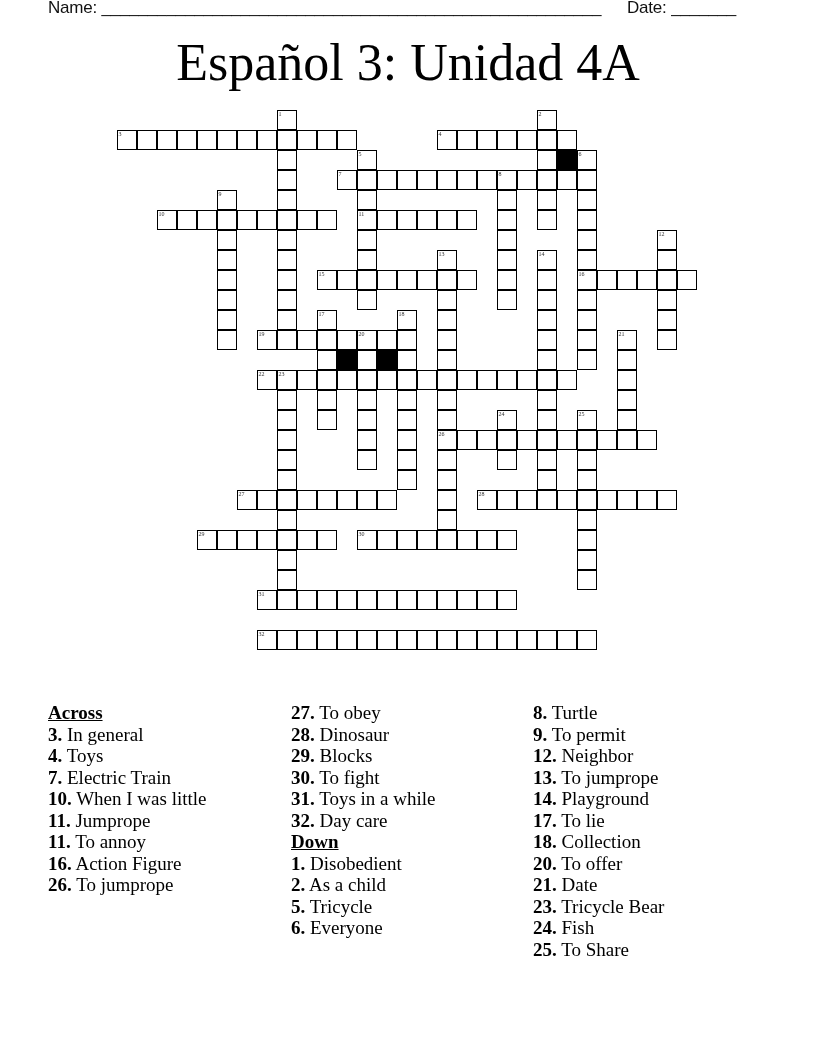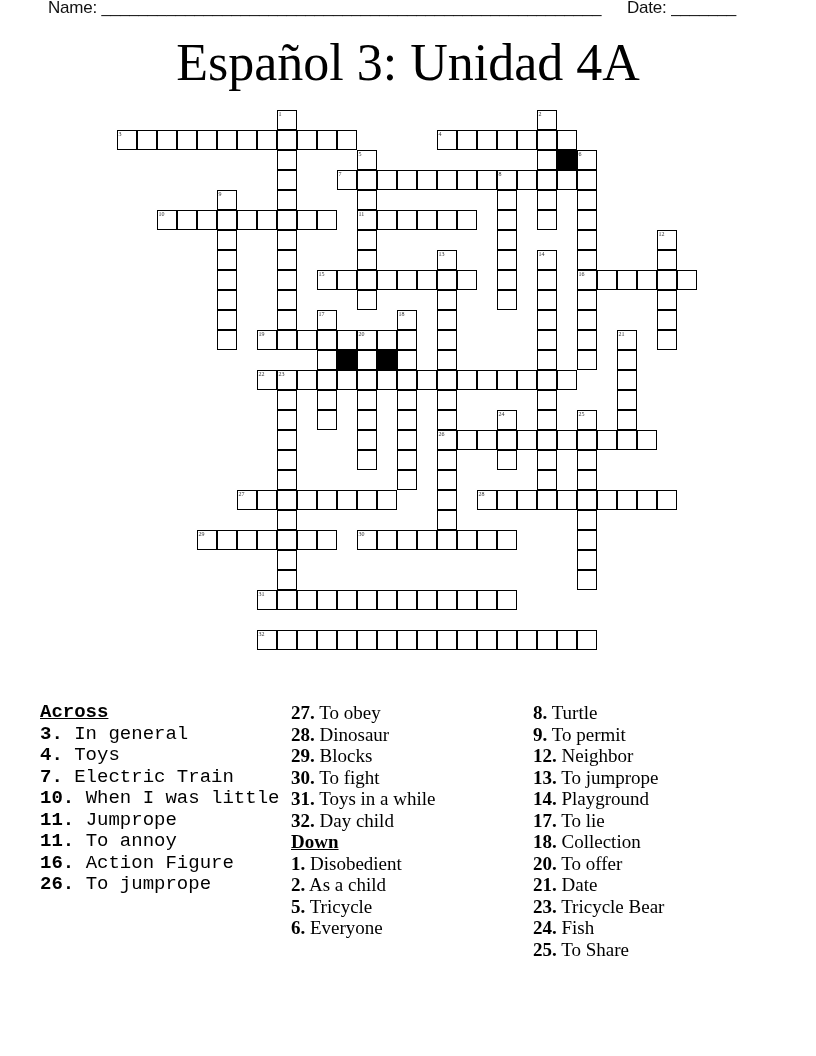--- a/index.html
+++ b/index.html
@@ -9,21 +9,21 @@
   .hdr-date { left:627px; }
   .title { position:absolute; top:32px; left:0; width:816px; text-align:center;
            font-family:"Liberation Serif", serif; font-size:52px; line-height:62px; color:#000; }
   #grid { position:absolute; left:0; top:0; width:816px; height:680px; }
   .cell { position:absolute; width:20px; height:20px; box-sizing:border-box;
           border:1px solid #000; background:#fff; margin-left:-0.5px; margin-top:-0.5px; }
   .cell.black { background:#000; }
   .cell .num { position:absolute; left:1px; top:0px; font-family:"Liberation Serif", serif;
                font-size:6px; line-height:7px; color:#333; }
   .clues { position:absolute; top:702px; font-family:"Liberation Serif", serif; font-size:19px; line-height:21.5px; }
-  .col1 { left:40px;font-family:Liberation Mono, monospace; } .col2 { left:291px; } .col3 { left:533px; }
+  .col1 { left:48px; } .col2 { left:291px; } .col3 { left:533px; }
   .clue-head { font-weight:bold; text-decoration:underline; }
   .clue b { font-weight:bold; }
   .clue { white-space:nowrap; }
 </style>
 </head>
 <body>
 
 <div class="hdr hdr-name">Name: ______________________________________________________</div>
 <div class="hdr hdr-date">Date: _______</div>
 
@@ -373,21 +373,21 @@
   <div class="clue"><b>16.</b> <span>Action Figure</span></div>
   <div class="clue"><b>26.</b> <span>To jumprope</span></div>
 </div>
 
 <div class="clues col2">
   <div class="clue"><b>27.</b> <span>To obey</span></div>
   <div class="clue"><b>28.</b> <span>Dinosaur</span></div>
   <div class="clue"><b>29.</b> <span>Blocks</span></div>
   <div class="clue"><b>30.</b> <span>To fight</span></div>
   <div class="clue"><b>31.</b> <span>Toys in a while</span></div>
-  <div class="clue"><b>32.</b> <span>Day child</span></div>
+  <div class="clue"><b>32.</b> <span>Day care</span></div>
   <div class="clue-head">Down</div>
   <div class="clue"><b>1.</b> <span>Disobedient</span></div>
   <div class="clue"><b>2.</b> <span>As a child</span></div>
   <div class="clue"><b>5.</b> <span>Tricycle</span></div>
   <div class="clue"><b>6.</b> <span>Everyone</span></div>
 </div>
 
 <div class="clues col3">
   <div class="clue"><b>8.</b> <span>Turtle</span></div>
   <div class="clue"><b>9.</b> <span>To permit</span></div>

